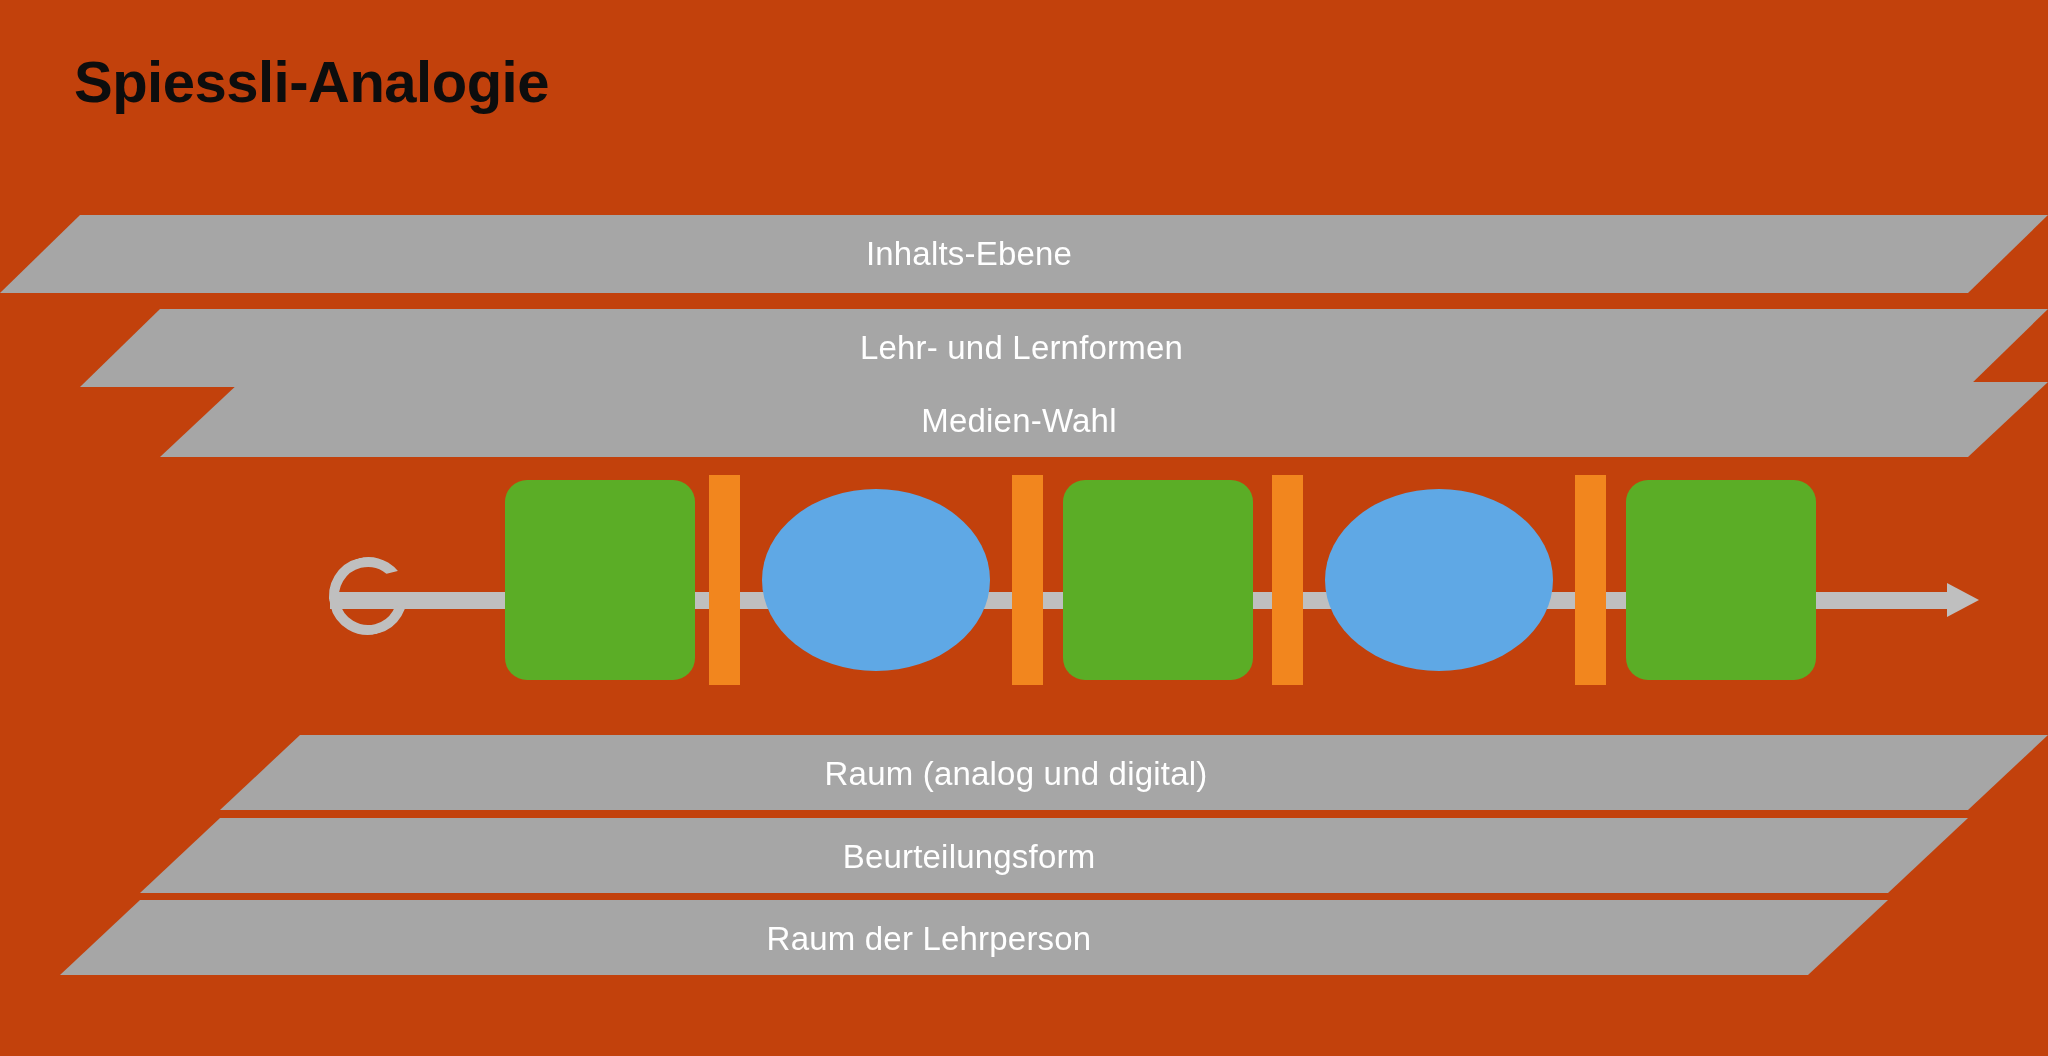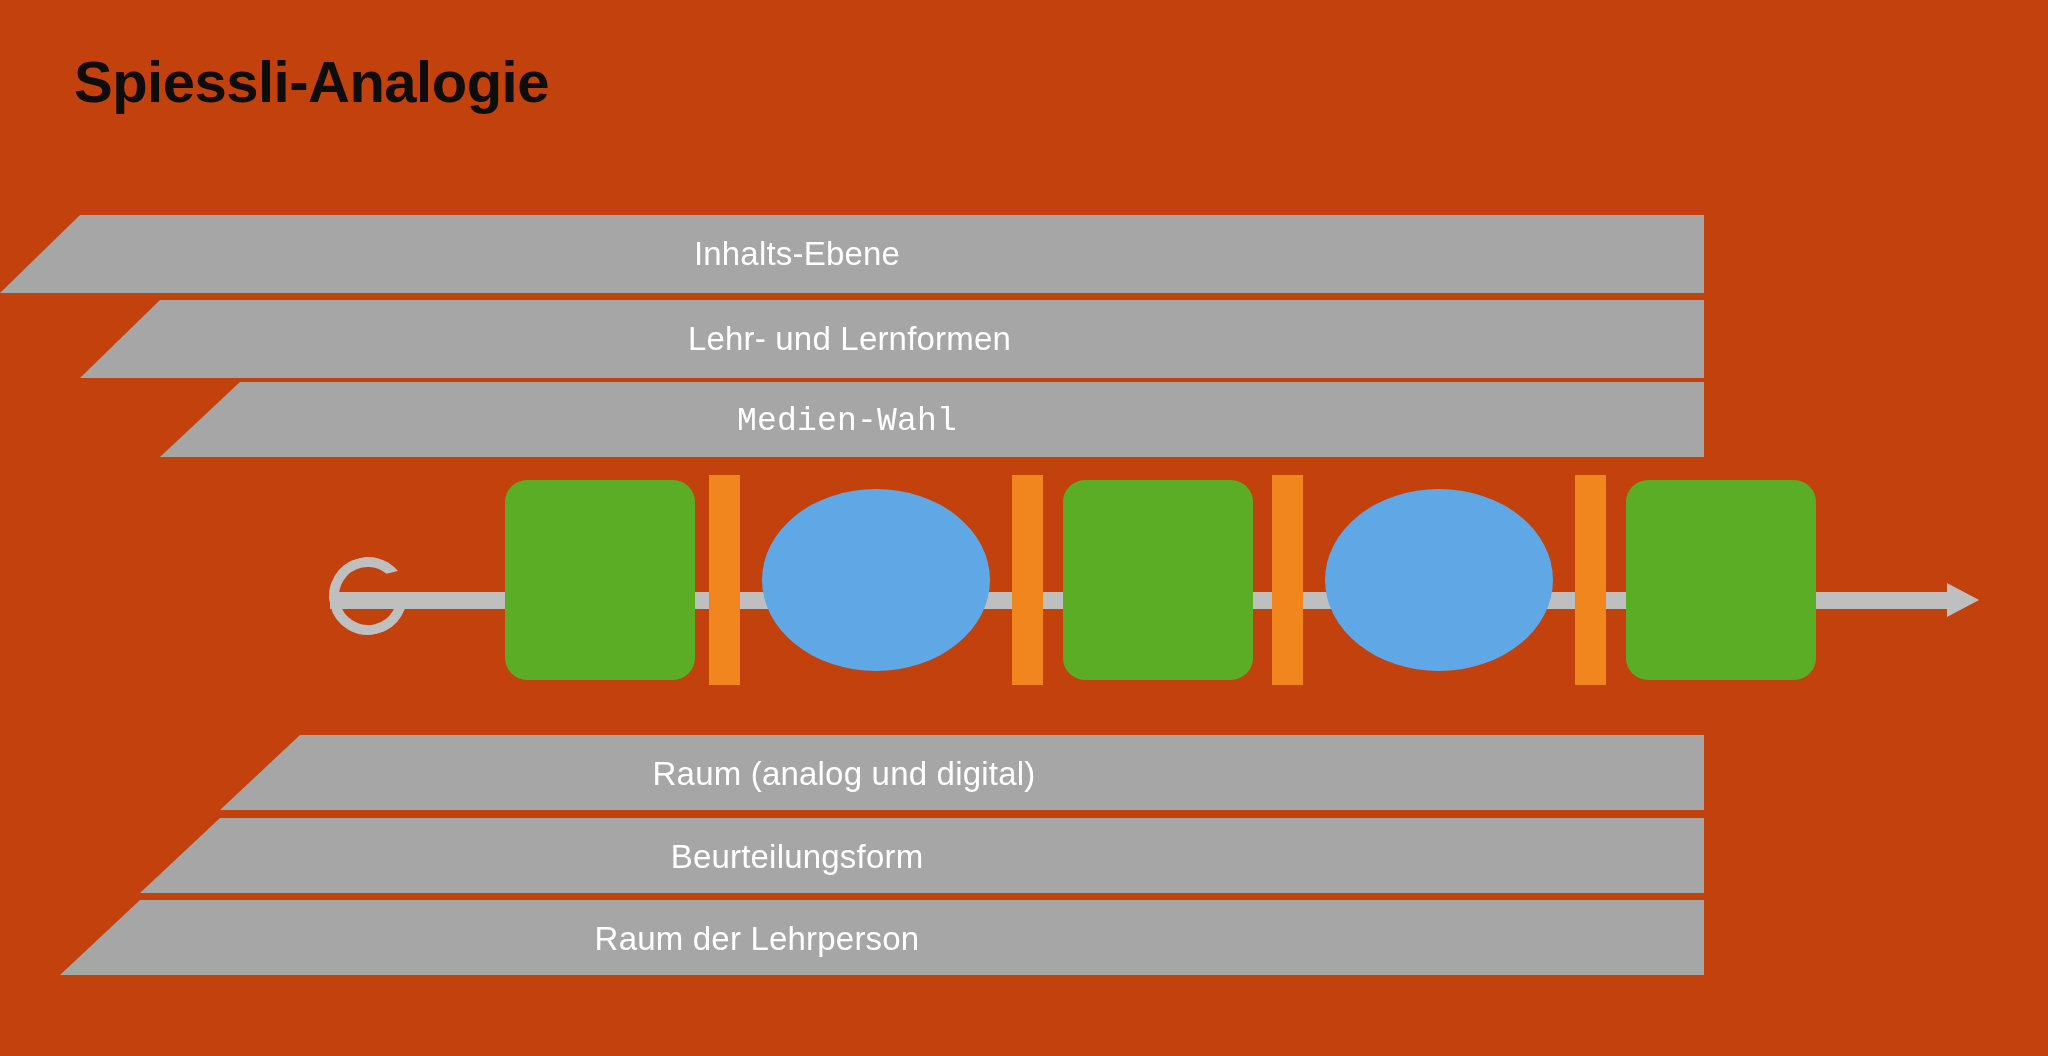--- a/index.html
+++ b/index.html
@@ -35,21 +35,21 @@
     position: absolute;
     left: 0;
     width: 2048px;
   }
   #banners-top { top: 215px; height: 245px; }
   #banners-bottom { top: 735px; height: 245px; }
 
   .banner {
     position: absolute;
     left: 0;
-    width: 1704px;
+    width: 2048px;
     height: 78px;
   }
   .banner .shape {
     position: absolute;
     inset: 0;
     background: #a6a6a6;
   }
   .banner .label {
     position: absolute;
     inset: 0;
@@ -59,28 +59,28 @@
     color: #ffffff;
     font-size: 33px;
     font-weight: 400;
     letter-spacing: 0.2px;
     white-space: nowrap;
     font-family: "Liberation Sans", sans-serif;
   }
 
   
   #banners-top .b0 { top: 0px;   }
-  #banners-top .b1 { top: 85px;  }
+  #banners-top .b1 { top: 94px;  }
   #banners-top .b2 { top: 167px; }
   #banners-top .b0 .shape { clip-path: polygon(80px 0, 2048px 0, 1968px 78px, 0px 78px); }
   #banners-top .b1 .shape { clip-path: polygon(160px 0, 2048px 0, 1968px 78px, 80px 78px); }
   #banners-top .b2 .shape { clip-path: polygon(240px 0, 2048px 0, 1968px 75px, 160px 75px); }
   #banners-top .b0 .label { padding-right: 110px; }
   #banners-top .b1 .label { padding-right: 5px; }
-  #banners-top .b2 .label { padding-right: 10px; font-family: Liberation Mono, monospace; }
+  #banners-top .b2 .label { padding-right: 10px; }
 
   
   #banners-bottom .b0 { top: 0px;   }
   #banners-bottom .b1 { top: 83px;  }
   #banners-bottom .b2 { top: 165px; }
   #banners-bottom .b0 .shape { clip-path: polygon(300px 0, 2048px 0, 1968px 75px, 220px 75px); }
   #banners-bottom .b1 .shape { clip-path: polygon(220px 0, 1968px 0, 1888px 75px, 140px 75px); }
   #banners-bottom .b2 .shape { clip-path: polygon(140px 0, 1888px 0, 1808px 75px, 60px 75px); }
   #banners-bottom .b0 .label { padding-right: 16px; }
   #banners-bottom .b1 .label { padding-right: 110px; }

